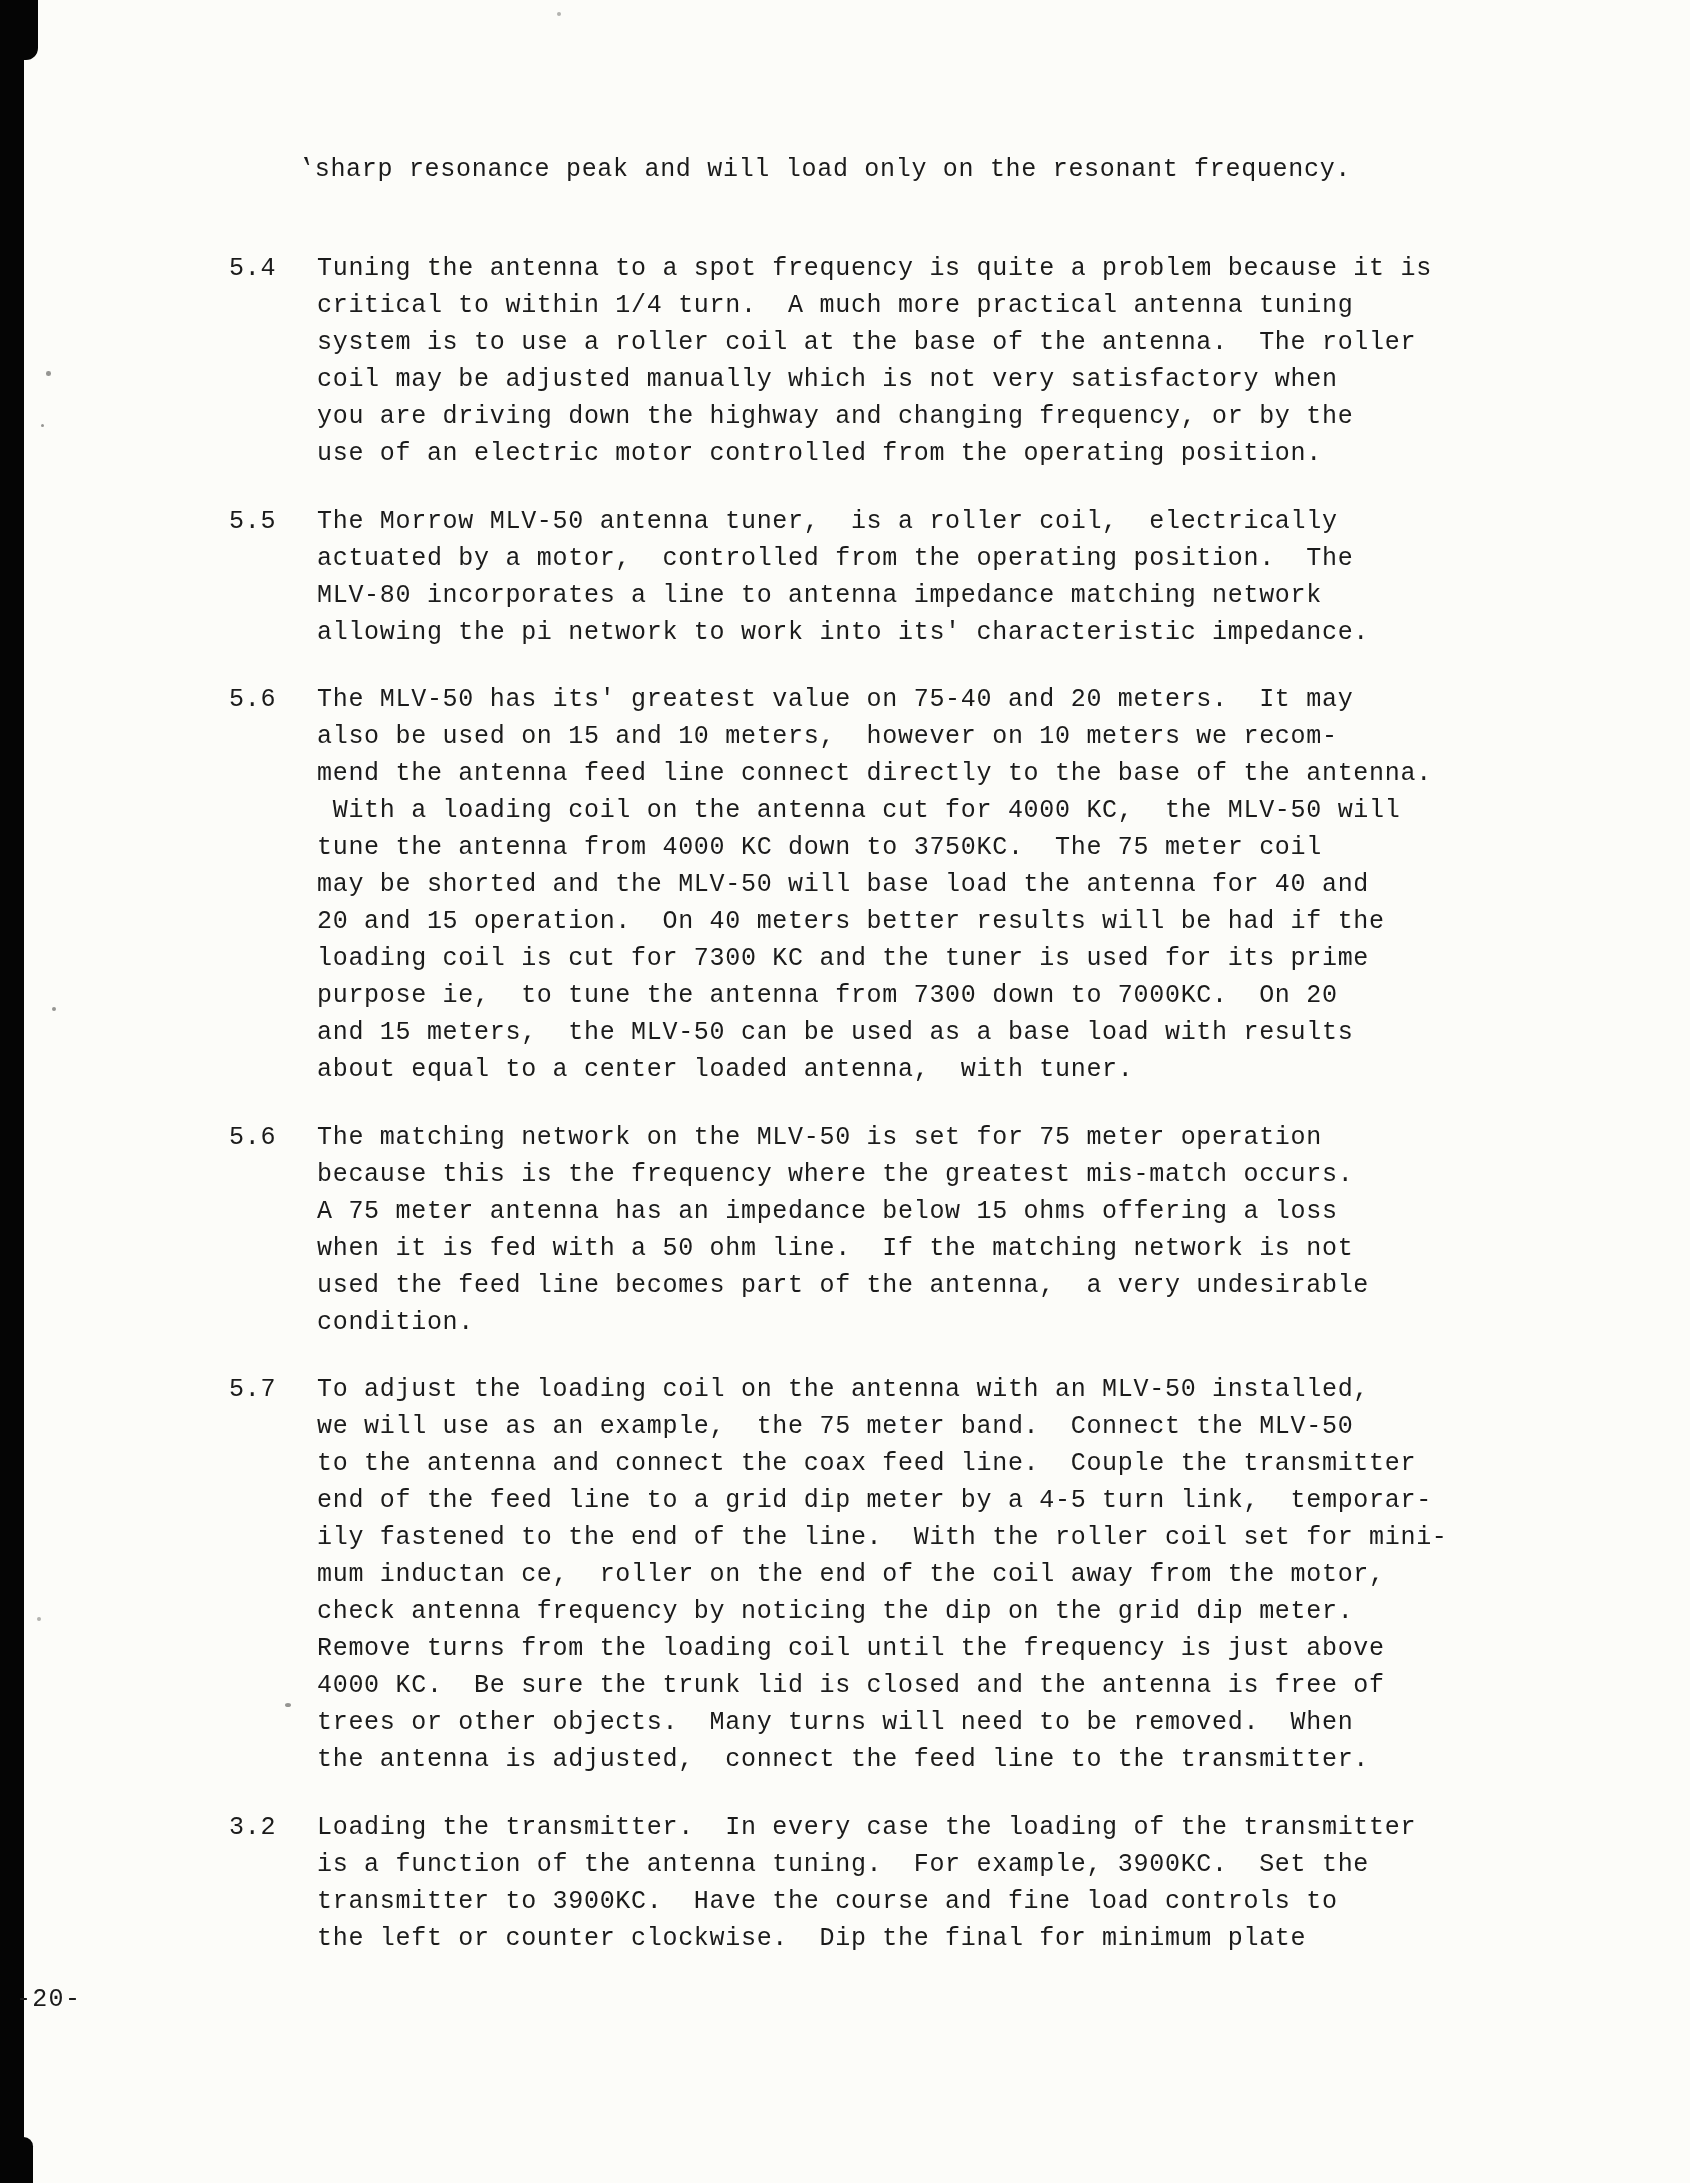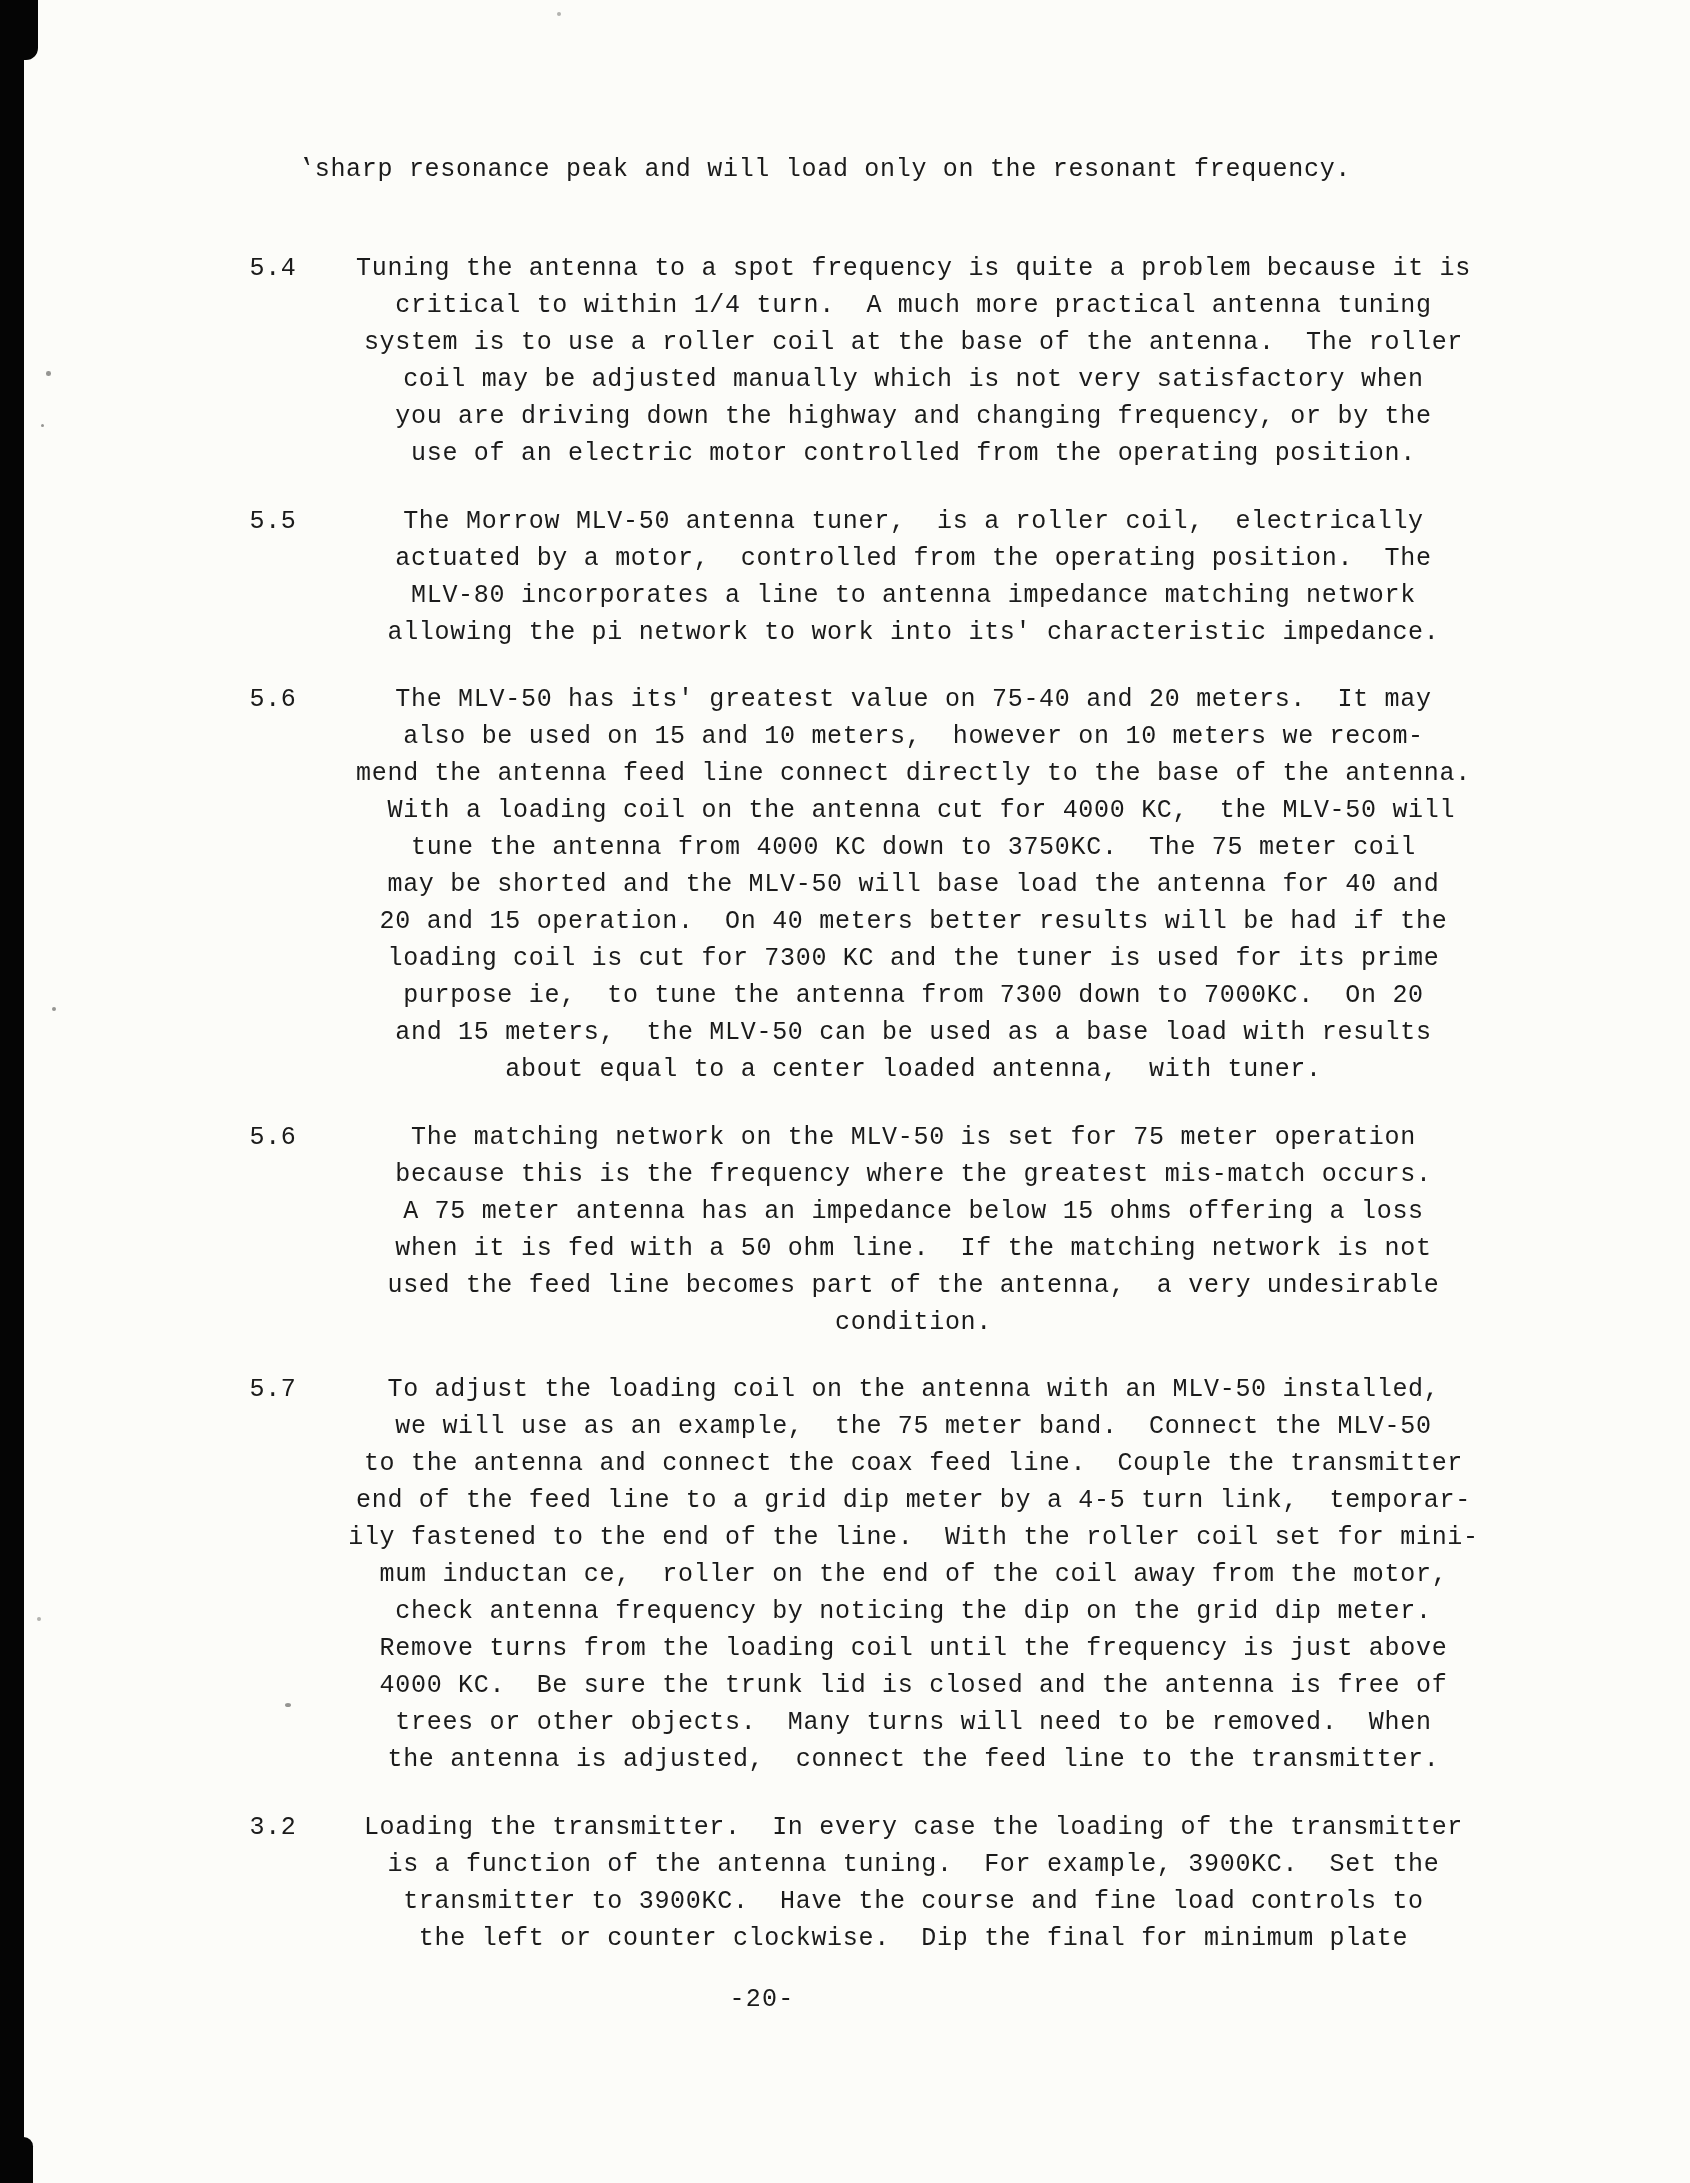--- a/index.html
+++ b/index.html
@@ -65,36 +65,35 @@
   }
   .intro {
     margin-left: 70px;
     margin-bottom: 62px;
     white-space: pre-wrap;
   }
   .section {
     display: flex;
     align-items: flex-start;
     margin-bottom: 30.5px;
-    text-align: center;
   }
   .sec-num {
     width: 88px;
     flex: none;
   }
   .sec-text {
     white-space: pre-wrap;
     width: 1193px;
   }
   .page-number {
     position: absolute;
     top: 1985px;
-    left: 0;
+    left: 16px;
     width: 1524px;
-    text-align: center;
+    text-align: left;
     font-size: 25px;
     letter-spacing: 1.3px;
   }
 </style>
 </head>
 <body>
 
 <div class="page">
 
   <div class="scan-edge"></div>

